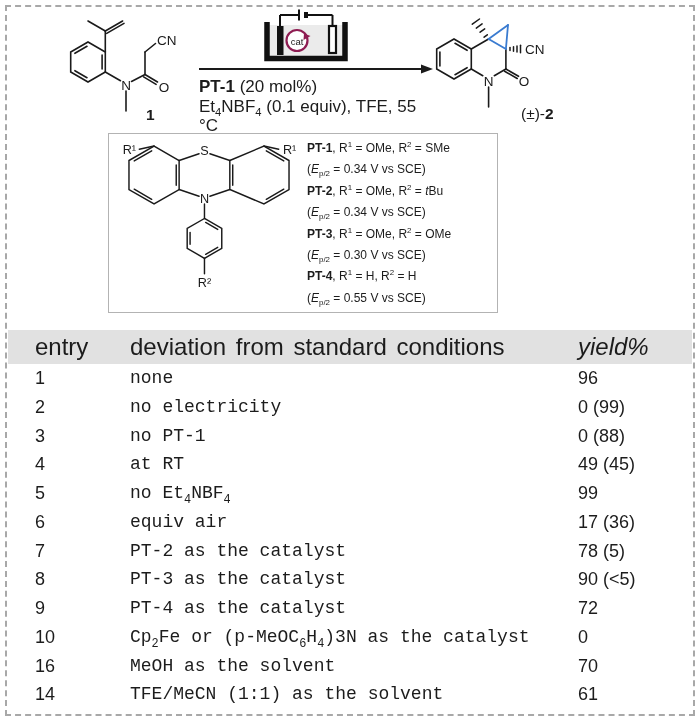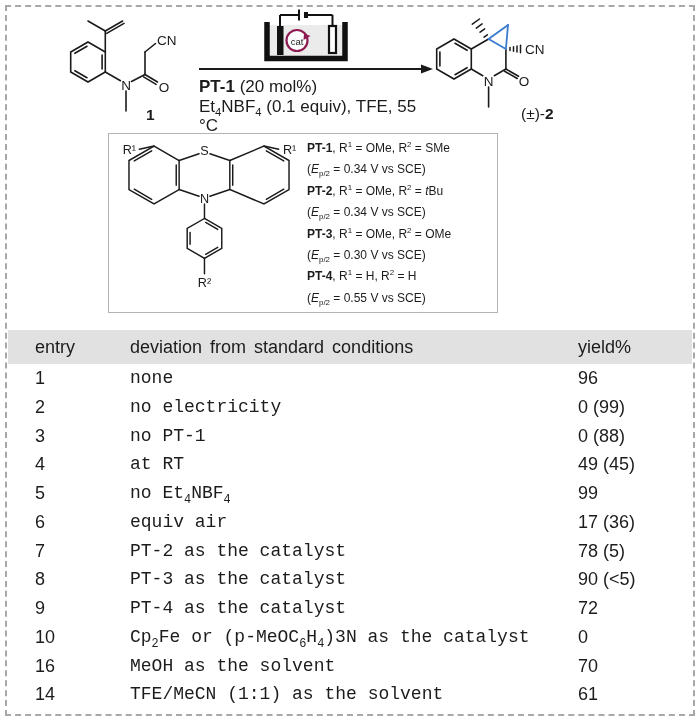--- a/index.html
+++ b/index.html
@@ -13,22 +13,22 @@
   .hash{stroke:#1a1a1a;stroke-width:1.5;stroke-linecap:round;}
   .abs{position:absolute;}
   .substrate-label,.product-label{position:absolute;font-size:15.5px;}
   .conditions{position:absolute;left:199px;top:77px;width:234px;text-align:left;
         font-size:17px;line-height:19.5px;}
   .cat-box{position:absolute;left:108px;top:133px;width:388px;height:178px;
         border:1px solid #b3b3b3;background:#fff;}
   .pt-lines{position:absolute;left:198px;top:4px;font-size:12px;line-height:21.4px;white-space:nowrap;}
   sub,sup{font-size:66%;line-height:0;}
   .thead{position:absolute;left:8px;right:8px;top:330px;height:34px;background:#e1e1e1;}
-  .thead span{position:absolute;top:0;height:34px;line-height:34px;font-size:18px;word-spacing:3px;}
-  .h-entry{left:27px;} .h-dev{left:122px;} .h-yield{left:570px;}
+  .thead span{position:absolute;top:0;height:34px;line-height:34px;font-size:24px;word-spacing:3px;}
+  .h-entry{left:27px;} .h-dev{left:122px;} .h-yield{left:570px;font-style:italic;}
   #table-body{position:absolute;left:0;top:364px;width:700px;}
   .t-row{position:relative;height:28.75px;width:100%;}
   .t-row span{position:absolute;top:0;height:28.75px;line-height:28.75px;font-size:18px;white-space:nowrap;}
   .c-entry{left:35px;} .c-dev{left:130px;font-family:Liberation Mono, monospace;} .c-yield{left:578px;}
 </style>
 </head>
 <body>
 
 <div class="page">
   <div class="dashed-border"></div>

